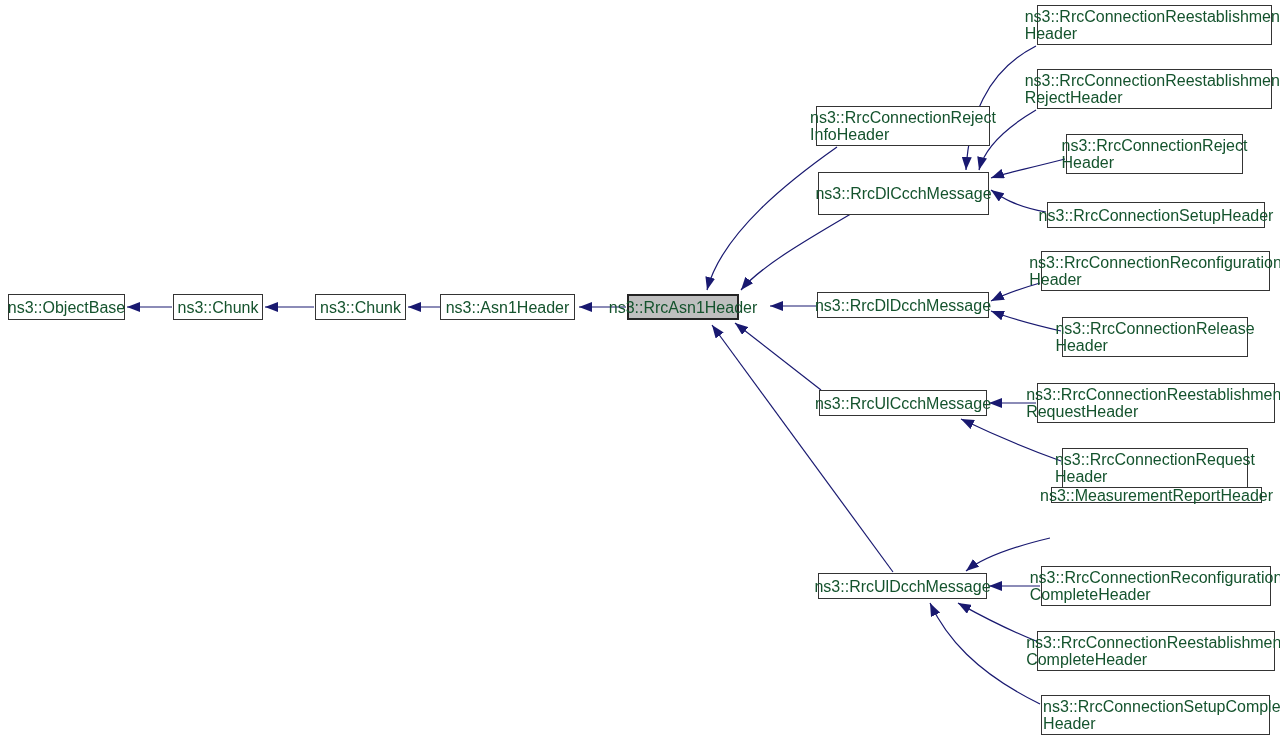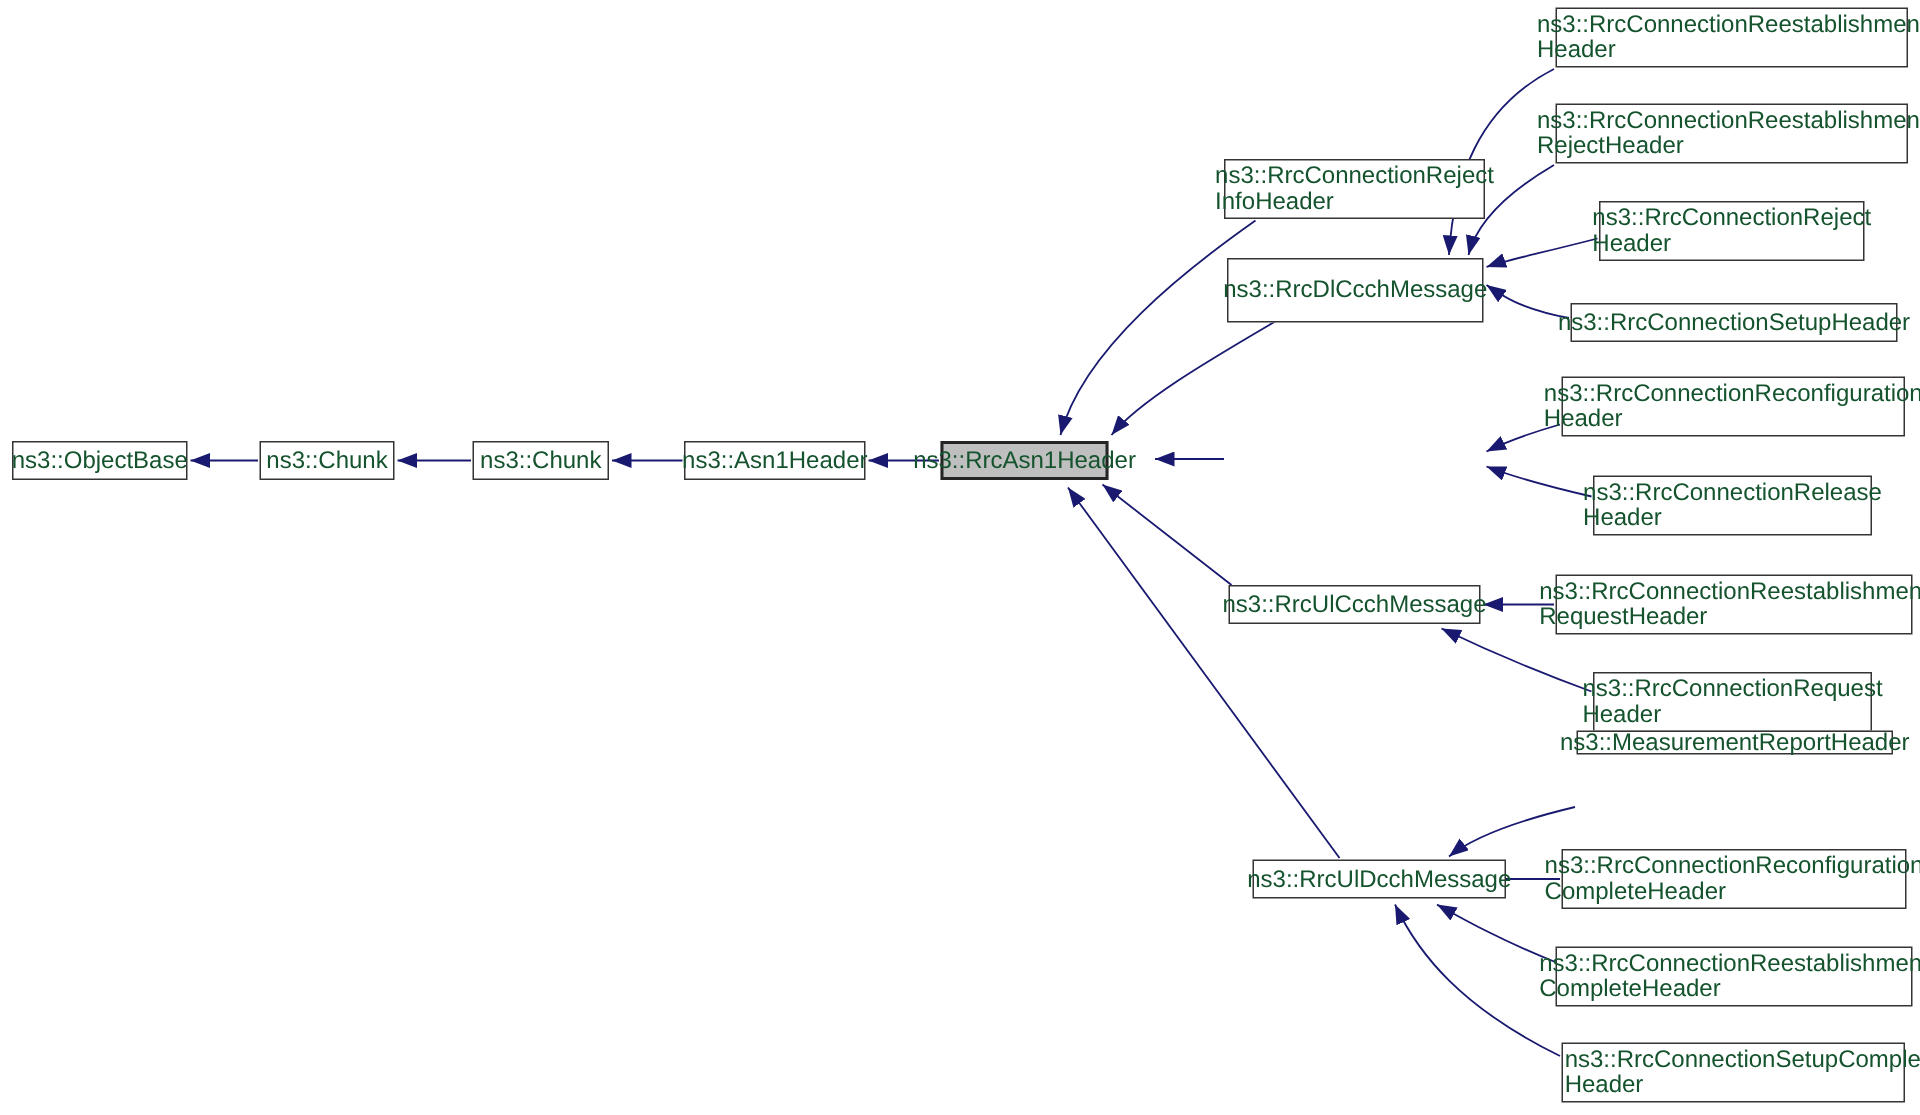--- a/index.html
+++ b/index.html
@@ -38,27 +38,27 @@
   }
   .node.current {
     background: #bfbfbf;
     border: 2px solid #242424;
     cursor: default;
   }
   
   .n0  { left: 8px;    top: 294px; width: 117px; height: 26px; }
   .n1  { left: 173px;  top: 294px; width: 90px;  height: 26px; }
   .n2  { left: 315px;  top: 294px; width: 91px;  height: 26px; }
-  .n3  { left: 456px;  top: 294px; width: 121px; height: 26px; }
+  .n3  { left: 440px;  top: 294px; width: 135px; height: 26px; }
   .n4  { left: 627px;  top: 294px; width: 112px; height: 26px; }
   .n5  { left: 816px;  top: 106px; width: 174px; height: 40px; }
   .n6  { left: 818px;  top: 172px; width: 171px; height: 43px; }
   .n7  { left: 817px;  top: 292px; width: 172px; height: 26px; }
   .n8  { left: 819px;  top: 390px; width: 168px; height: 26px; }
-  .n9  { left: 818px;  top: 573px; width: 169px; height: 26px; margin-left: 17px; }
+  .n9  { left: 818px;  top: 573px; width: 169px; height: 26px; }
   .n10 { left: 1037px; top: 5px;   width: 235px; height: 40px; }
   .n11 { left: 1037px; top: 69px;  width: 235px; height: 40px; }
   .n12 { left: 1066px; top: 134px; width: 177px; height: 40px; }
   .n13 { left: 1047px; top: 202px; width: 218px; height: 26px; }
   .n14 { left: 1041px; top: 251px; width: 229px; height: 40px; }
   .n15 { left: 1062px; top: 317px; width: 186px; height: 40px; }
   .n16 { left: 1037px; top: 383px; width: 238px; height: 40px; }
   .n17 { left: 1062px; top: 448px; width: 186px; height: 40px; }
   .n18 { left: 1051px; top: 487px; width: 211px; height: 16px; }
   .n19 { left: 1041px; top: 566px; width: 230px; height: 40px; }
@@ -108,20 +108,21 @@
   </svg>
 
   <div class="node n0">ns3::ObjectBase</div>
   <div class="node n1">ns3::Chunk</div>
   <div class="node n2">ns3::Chunk</div>
   <div class="node n3">ns3::Asn1Header</div>
   <div class="node n4 current">ns3::RrcAsn1Header</div>
   <div class="node n5">ns3::RrcConnectionReject
 InfoHeader</div>
   <div class="node n6">ns3::RrcDlCcchMessage</div>
+  <div class="node n7">ns3::RrcDlDcchMessage</div>
   <div class="node n8">ns3::RrcUlCcchMessage</div>
   <div class="node n9">ns3::RrcUlDcchMessage</div>
   <div class="node n10">ns3::RrcConnectionReestablishment
 Header</div>
   <div class="node n11">ns3::RrcConnectionReestablishment
 RejectHeader</div>
   <div class="node n12">ns3::RrcConnectionReject
 Header</div>
   <div class="node n13">ns3::RrcConnectionSetupHeader</div>
   <div class="node n14">ns3::RrcConnectionReconfiguration

